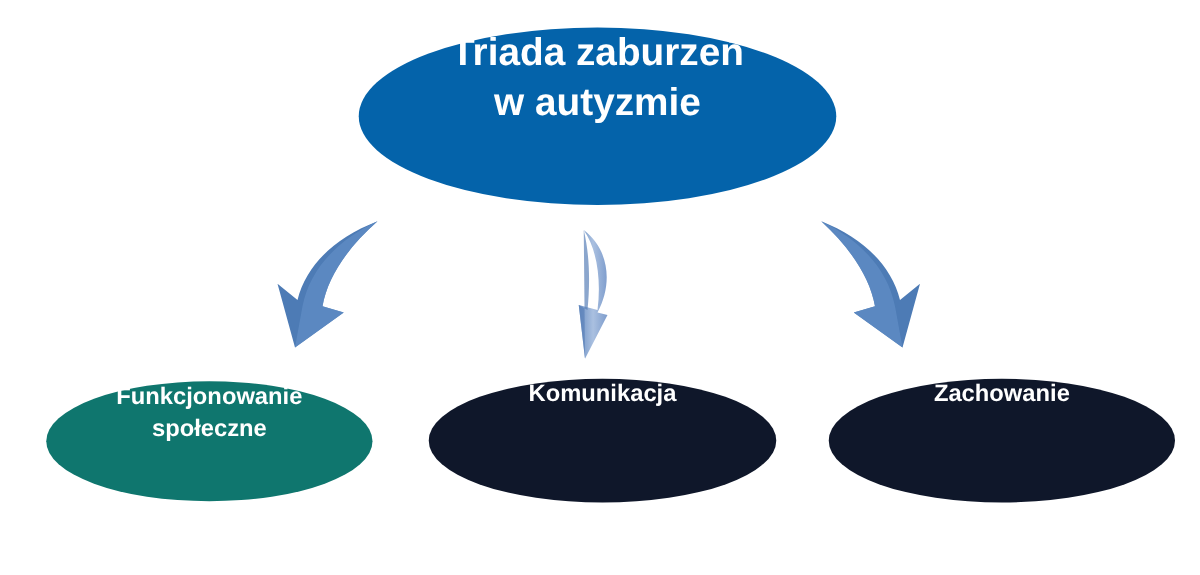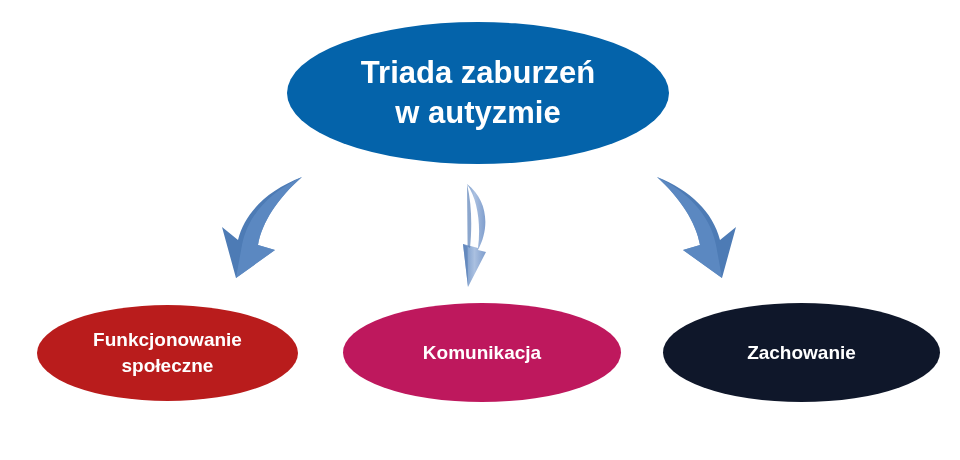--- a/index.html
+++ b/index.html
@@ -1,18 +1,18 @@
 <!DOCTYPE html>
 <html><head>
 <meta charset="utf-8">
 <style>
   html, body { margin:0; padding:0; background:#ffffff; }
   body { width:960px; height:460px; position:relative; overflow:hidden;
          font-family:"Liberation Sans", "DejaVu Sans", sans-serif; }
-  .ellipse { position:absolute; border-radius:50%; display:flex; align-items:center;
+  .ellipse { position:absolute; border-radius:50%; display:flex; 
              justify-content:center; text-align:center; color:#ffffff; font-weight:bold; }
   .top { left:287px; top:22px; width:382px; height:142px; background:#0463aa;
          font-size:31px; line-height:40px; }
   .child { font-size:19px; line-height:26px; }
   .c1 { left:37px; top:305px; width:261px; height:96px; }
   .c2 { left:343px; top:303px; width:278px; height:99px; }
   .c3 { left:663px; top:303px; width:277px; height:99px; }
   svg.arrows { position:absolute; left:0; top:0; }
   .lbl { white-space:pre-line; }
 </style>
@@ -42,22 +42,22 @@
     <path d="M467,184 C478,200 481,225 478,248 L463,244 L468,287 L486,252 L478,250 C490,228 488,200 467,184 Z" fill="url(#gMid)"></path>
     <path d="M467,184 C472,205 472,228 470,248 L463,244 L468,287 Z" fill="#5a80b8" opacity="0.7"></path>
   </g>
 
   <g>
     <path d="M657,177 C690,190 713,212 720,240 L736,227 L722,278 L683,250 L700,245 C696,222 680,198 657,177 Z" fill="#4d7bb5"></path>
     <path d="M657,177 C680,198 696,222 700,245 L683,250 L722,278 L716,245 C710,215 688,192 657,177 Z" fill="#5f8cc4" opacity="0.8"></path>
   </g>
 </svg>
 
-<div class="ellipse child c1" style="background:#b91c1c">
+<div class="ellipse child c1" style="background:#0f766e">
   <span class="lbl">Funkcjonowanie
 społeczne</span>
 </div>
-<div class="ellipse child c2" style="background:#be185d">
+<div class="ellipse child c2" style="background:#0f172a">
   <span class="lbl">Komunikacja</span>
 </div>
 <div class="ellipse child c3" style="background:#0f172a">
   <span class="lbl">Zachowanie</span>
 </div>
 
 </body></html>

